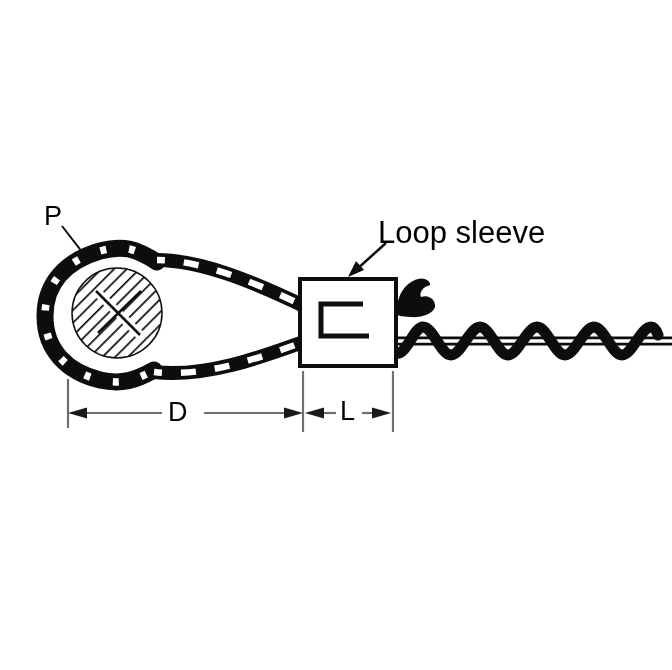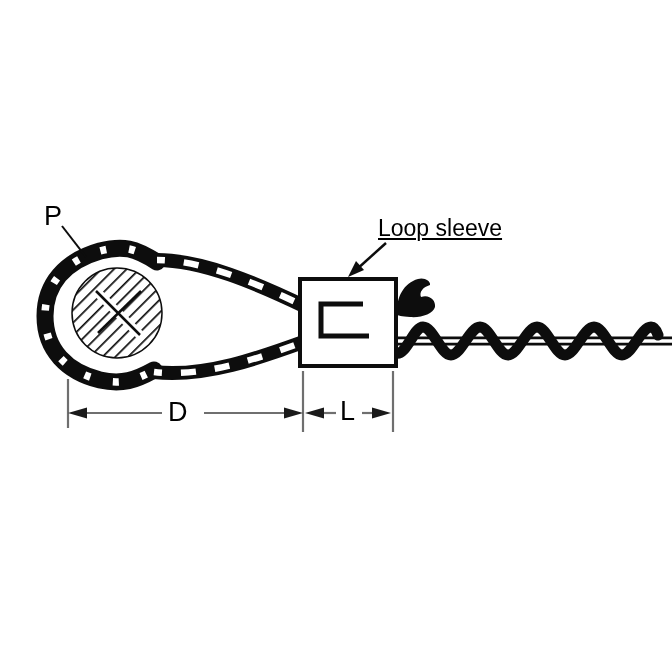--- a/index.html
+++ b/index.html
@@ -28,22 +28,21 @@
     user-select: none;
   }
   .lbl-p {
     left: 44px;
     top: 203px;
     font-size: 27px;
   }
   .lbl-loop-sleeve {
     left: 378px;
     top: 217px;
-    font-size: 23px;
-    text-decoration: underline;
+    font-size: 31px;
   }
   .lbl-d {
     left: 168px;
     top: 399px;
     font-size: 27px;
   }
   .lbl-l {
     left: 340px;
     top: 398px;
     font-size: 27px;

